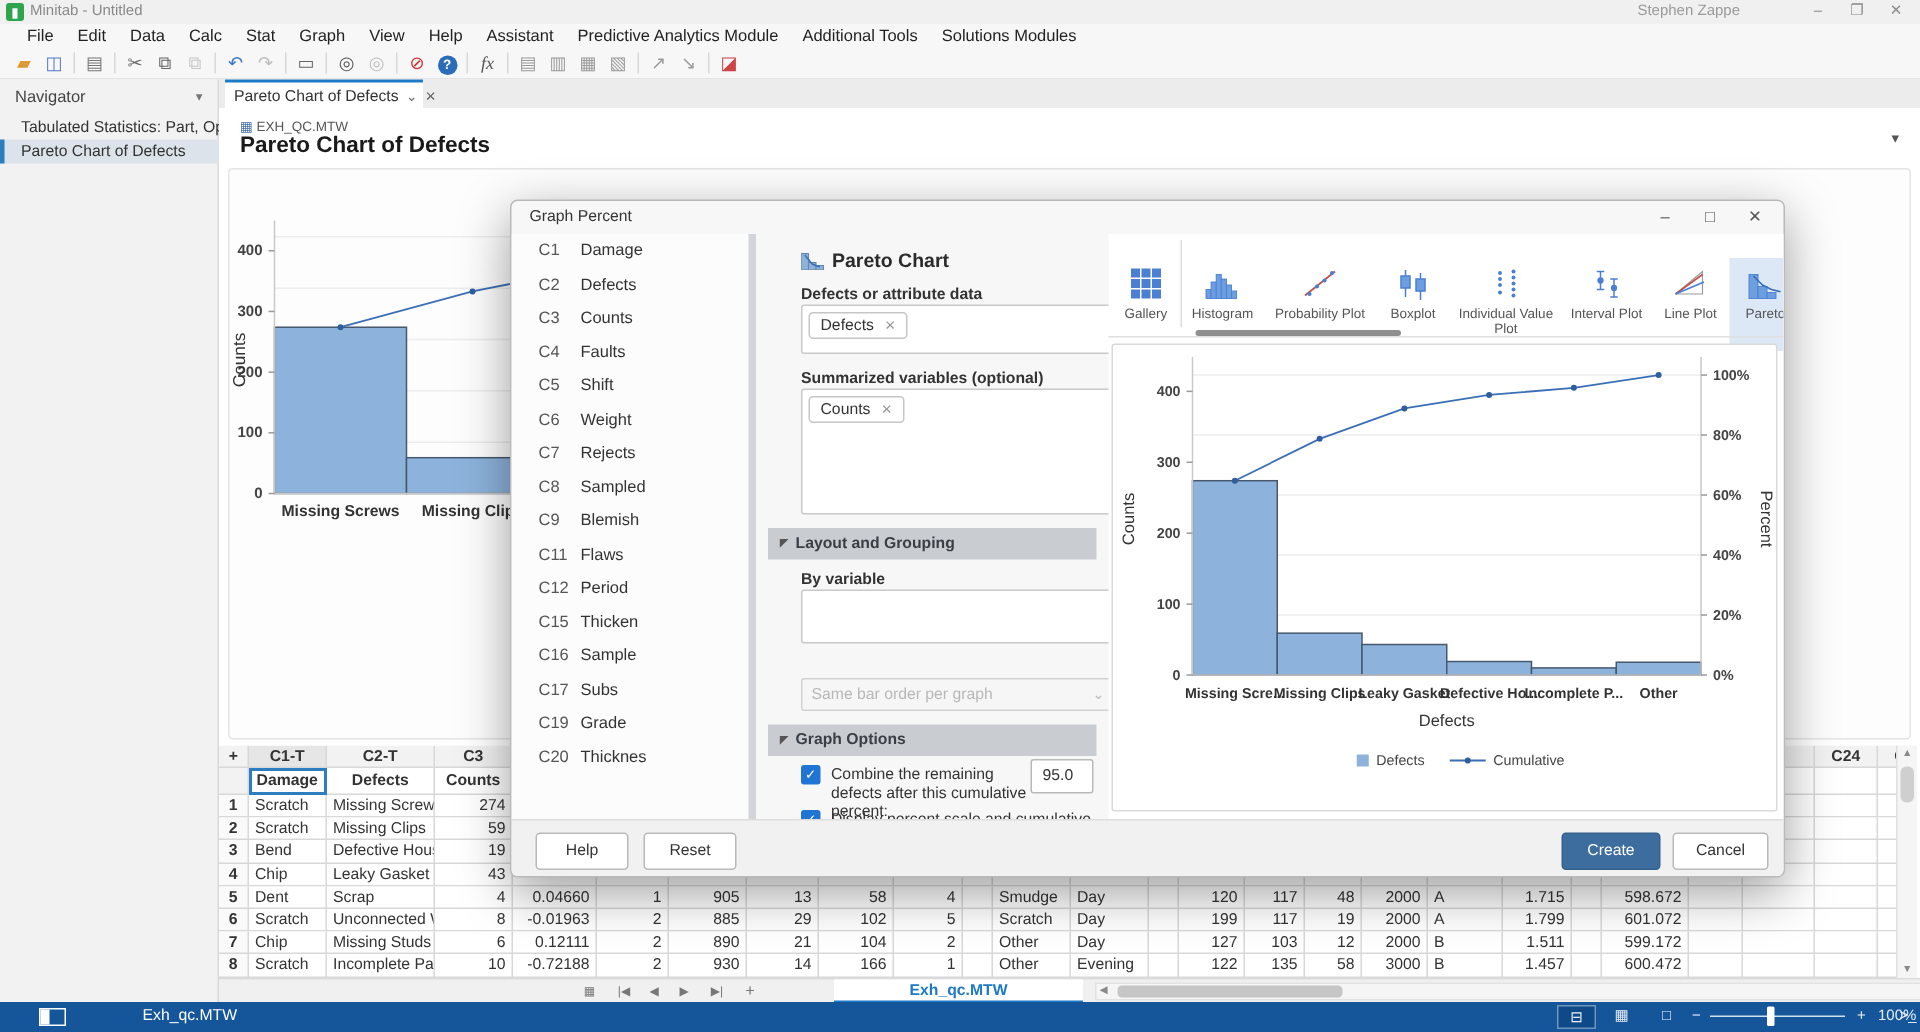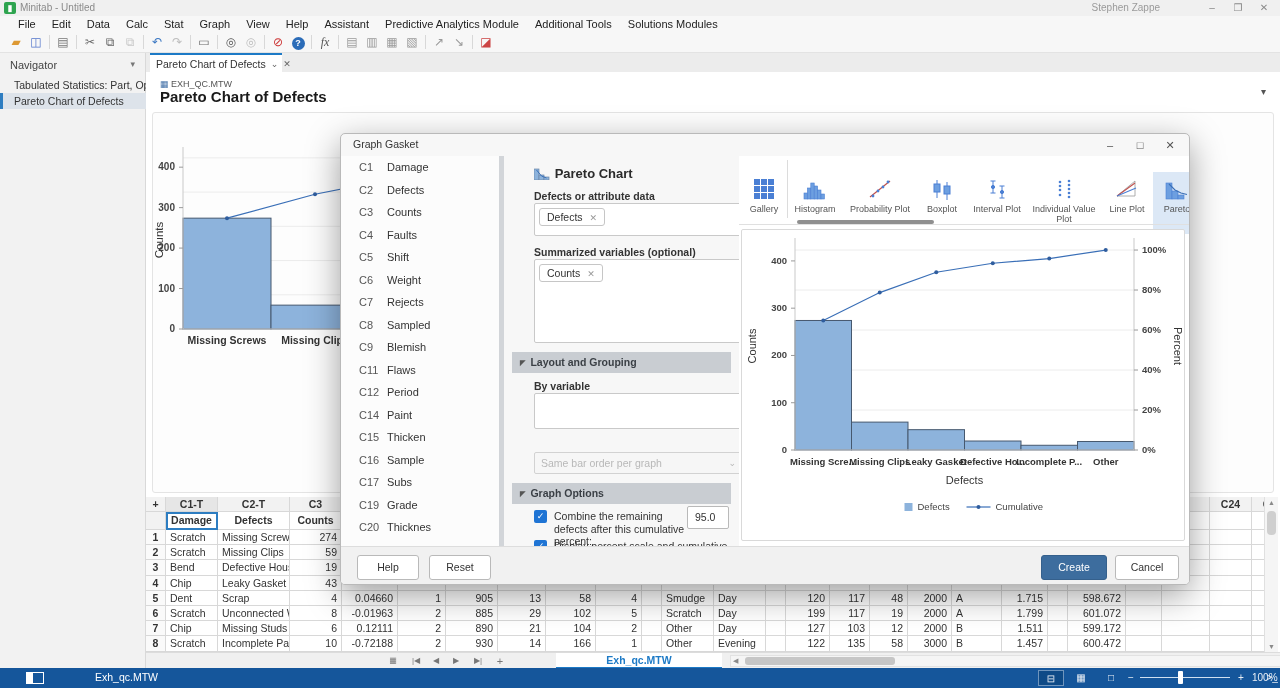--- a/index.html
+++ b/index.html
@@ -557,21 +557,21 @@
   <span class="sbi" style="left:1126px;width:10px">−</span>
   <div id="sb-slider"></div>
   <div id="sb-thumb"></div>
   <span class="sbi" style="left:1236px;width:10px">+</span>
   <span class="sbi" style="left:1252px;width:34px;text-align:left">100%</span>
   <span class="sbi" style="left:1258px;width:20px;left:1262px">&gt;_</span>
 </div>
 
 <div id="dialog" class="abs">
   <div id="dlg-title">
-    <span class="t">Graph Gasket</span>
+    <span class="t">Graph Percent</span>
     <span class="dlg-wbtn" style="right:66px">–</span>
     <span class="dlg-wbtn" style="right:36px">□</span>
     <span class="dlg-wbtn" style="right:6px">✕</span>
   </div>
 
   <div id="col-list">
       <div class="col-row">
         <span class="col-id">C1</span>
         <span class="col-nm">Damage</span>
       </div>
@@ -607,24 +607,20 @@
         <span class="col-id">C9</span>
         <span class="col-nm">Blemish</span>
       </div>
       <div class="col-row">
         <span class="col-id">C11</span>
         <span class="col-nm">Flaws</span>
       </div>
       <div class="col-row">
         <span class="col-id">C12</span>
         <span class="col-nm">Period</span>
-      </div>
-      <div class="col-row">
-        <span class="col-id">C14</span>
-        <span class="col-nm">Paint</span>
       </div>
       <div class="col-row">
         <span class="col-id">C15</span>
         <span class="col-nm">Thicken</span>
       </div>
       <div class="col-row">
         <span class="col-id">C16</span>
         <span class="col-nm">Sample</span>
       </div>
       <div class="col-row">
@@ -732,50 +728,50 @@
         <svg width="24" height="22">
           <g stroke="#4a7fd4" fill="#6d9fe0">
             <line x1="7" y1="2" x2="7" y2="20"></line>
               <rect x="4" y="6" width="6" height="8"></rect>
             <line x1="17" y1="4" x2="17" y2="22"></line>
               <rect x="14" y="8" width="6" height="8"></rect>
             </g>
         </svg>
         <span>Boxplot</span>
       </div>
-      <div class="gal-item" style="width:60px">
-        <svg width="24" height="22">
-          <g stroke="#4a7fd4" fill="#4a7fd4">
-            <line x1="8" y1="3" x2="8" y2="15"></line>
-              <line x1="5.5" y1="3" x2="10.5" y2="3"></line>
-              <line x1="5.5" y1="15" x2="10.5" y2="15"></line>
-              <circle cx="8" cy="9" r="1.6"></circle>
-            <line x1="17" y1="8" x2="17" y2="20"></line>
-              <line x1="14.5" y1="8" x2="19.5" y2="8"></line>
-              <line x1="14.5" y1="20" x2="19.5" y2="20"></line>
-              <circle cx="17" cy="14" r="1.6"></circle>
-            </g>
-        </svg>
-        <span>Interval Plot</span>
-      </div>
       <div class="gal-item" style="width:74px">
         <svg width="24" height="22">
           <g fill="#4a7fd4">
               <circle cx="8" cy="4" r="1.3"></circle>
               <circle cx="8" cy="8" r="1.3"></circle>
               <circle cx="8" cy="12" r="1.3"></circle>
               <circle cx="8" cy="17" r="1.3"></circle>
           <circle cx="17" cy="3" r="1.3"></circle>
               <circle cx="17" cy="7" r="1.3"></circle>
               <circle cx="17" cy="11" r="1.3"></circle>
               <circle cx="17" cy="15" r="1.3"></circle>
               <circle cx="17" cy="19" r="1.3"></circle>
             </g>
         </svg>
         <span>Individual Value Plot</span>
+      </div>
+      <div class="gal-item" style="width:60px">
+        <svg width="24" height="22">
+          <g stroke="#4a7fd4" fill="#4a7fd4">
+            <line x1="8" y1="3" x2="8" y2="15"></line>
+              <line x1="5.5" y1="3" x2="10.5" y2="3"></line>
+              <line x1="5.5" y1="15" x2="10.5" y2="15"></line>
+              <circle cx="8" cy="9" r="1.6"></circle>
+            <line x1="17" y1="8" x2="17" y2="20"></line>
+              <line x1="14.5" y1="8" x2="19.5" y2="8"></line>
+              <line x1="14.5" y1="20" x2="19.5" y2="20"></line>
+              <circle cx="17" cy="14" r="1.6"></circle>
+            </g>
+        </svg>
+        <span>Interval Plot</span>
       </div>
       <div class="gal-item" style="width:52px">
         <svg width="26" height="22">
           <polyline points="3,18 21,3 21,18 3,18" fill="none" stroke="#9a9a9a" stroke-width="0.8"></polyline>
           <line x1="3" y1="18" x2="21" y2="5" stroke="#c0504d" stroke-width="1.1"></line>
           <line x1="3" y1="18" x2="22" y2="10" stroke="#4a7fd4" stroke-width="1.1"></line>
         </svg>
         <span>Line Plot</span>
       </div>
       <div class="gal-item sel" style="width:48px">

